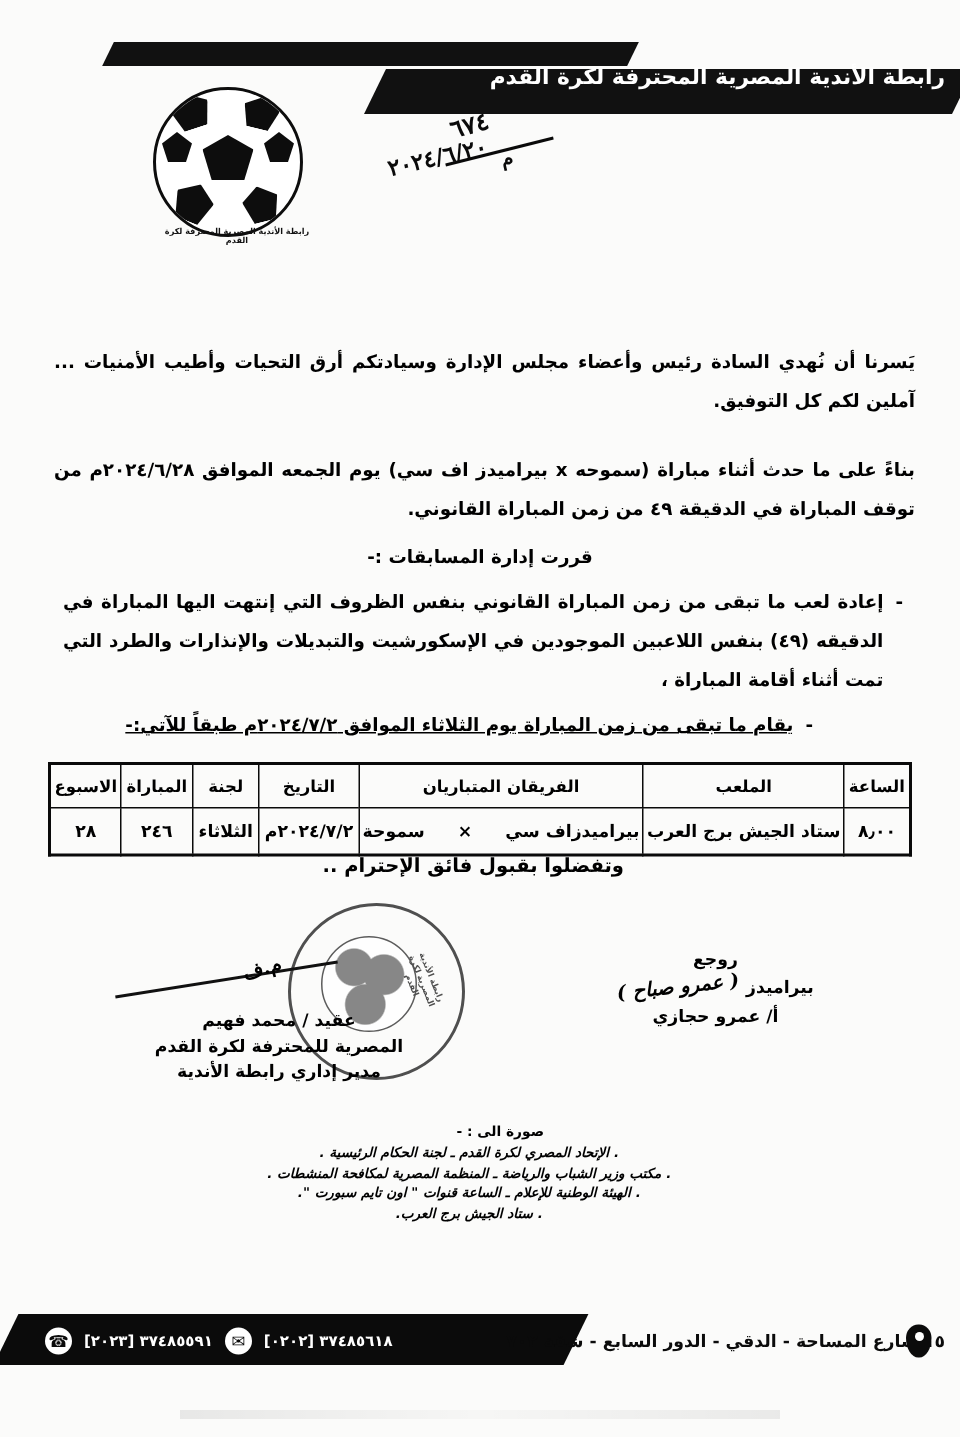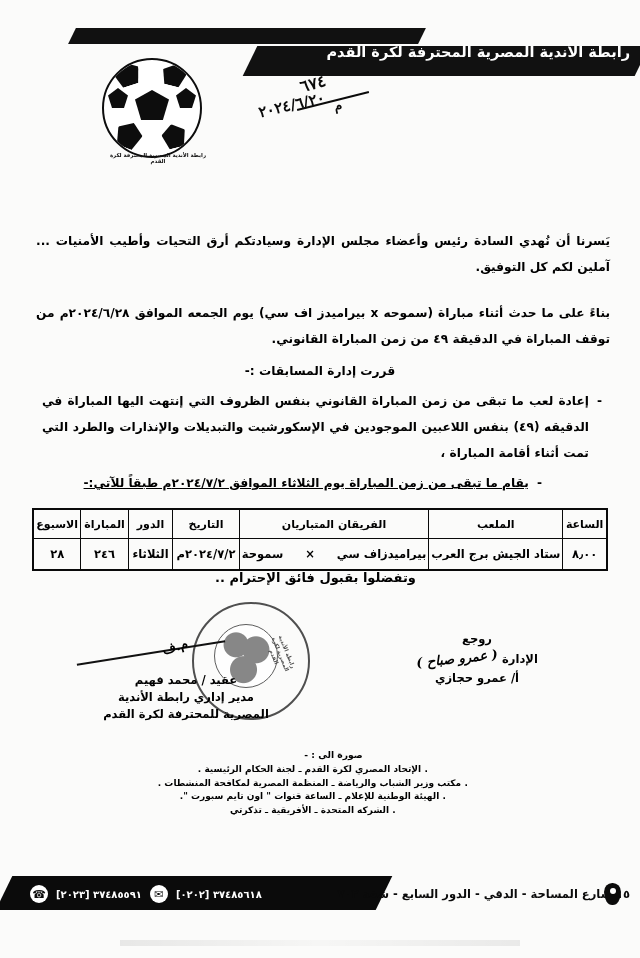--- a/index.html
+++ b/index.html
@@ -199,21 +199,21 @@
     font-family:"DejaVu Serif","Liberation Serif",serif;
     transform:rotate(-16deg);
   }
   
   .cc{
     position:absolute;top:748px;left:0;width:640px;
     padding-left:5px;box-sizing:border-box;
     text-align:center;font-size:9px;font-weight:bold;line-height:13.4px;
   }
   .cc .cc-title{padding-left:22px;font-size:9.2px;}
-  .cc ul{list-style:none;margin:2px 16px 0 0;padding:0;}
+  .cc ul{list-style:none;margin:2px 16px 0 0;padding:0;font-style:italic;}
   .cc li{display:block;}
   .cc li .d{display:inline-block;width:10px;}
   
   .footer{
     position:absolute;top:872px;left:0;width:640px;height:48px;
   }
   .f-bar{
     position:absolute;top:4px;left:4px;width:380px;height:34px;
     background:#0b0b0b;
     transform:skewX(-26deg);
@@ -305,21 +305,21 @@
   </div>
 
   <div class="tbl-wrap">
     <table class="match">
       <thead>
         <tr>
           <th class="c-time">الساعة</th>
           <th class="c-stad">الملعب</th>
           <th class="c-teams">الفريقان المتباريان</th>
           <th class="c-date">التاريخ</th>
-          <th class="c-day">الدور</th>
+          <th class="c-day">لجنة</th>
           <th class="c-num">المباراة</th>
           <th class="c-week">الاسبوع</th>
         </tr>
       </thead>
       <tbody>
         <tr>
           <td>٨٫٠٠</td>
           <td>ستاد الجيش برج العرب</td>
           <td class="teams-cell">
             <span>بيراميدزاف سي</span><span class="vs">×</span><span>سموحة</span>
@@ -331,55 +331,55 @@
         </tr>
       </tbody>
     </table>
   </div>
 
   <div class="closing">وتفضلوا بقبول فائق الإحترام ..</div>
 
   <div class="review">
     <div>روجع</div>
     <div>
-      <span>الإدارة</span>
+      <span>بيراميدز</span>
       <span class="sig-scribble">( عمرو صباح )</span>
     </div>
     <div>أ/ عمرو حجازي</div>
   </div>
 
   <div class="stamp">
     <div class="sball"></div>
     <div class="stext">رابطة الأندية المصرية لكرة القدم</div>
   </div>
 
   <div class="signature">
     <div class="sig-line">
       <span class="s1"></span>
       <span class="s2">م.ف</span>
     </div>
     <div>عقيد / محمد فهيم</div>
+    <div>المصرية للمحترفة لكرة القدم</div>
     <div>مدير إداري رابطة الأندية</div>
-    <div>المصرية للمحترفة لكرة القدم</div>
   </div>
 
   <div class="cc">
     <div class="cc-title">صورة الى : -</div>
     <ul>
       <li>
         <span class="d">.</span><span>الإتحاد المصري لكرة القدم ـ لجنة الحكام الرئيسية .</span>
       </li>
       <li>
         <span class="d">.</span><span>مكتب وزير الشباب والرياضة ـ المنظمة المصرية لمكافحة المنشطات .</span>
       </li>
       <li>
         <span class="d">.</span><span>الهيئة الوطنية للإعلام ـ الساعة قنوات " اون تايم سبورت ".</span>
       </li>
       <li>
-        <span class="d">.</span><span>الشركه المتحدة ـ الأفريقية ـ تذكرتي</span>
+        <span class="d">.</span><span>ستاد الجيش برج العرب.</span>
       </li>
     </ul>
   </div>
 
   <div class="footer">
     <div class="f-bar"></div>
     <div class="phone-group">
       <span class="num">[٠٢٠٢] ٣٧٤٨٥٦١٨</span>
       <span class="circ">✉</span>
       <span class="num">[٢٠٢٣] ٣٧٤٨٥٥٩١</span>

